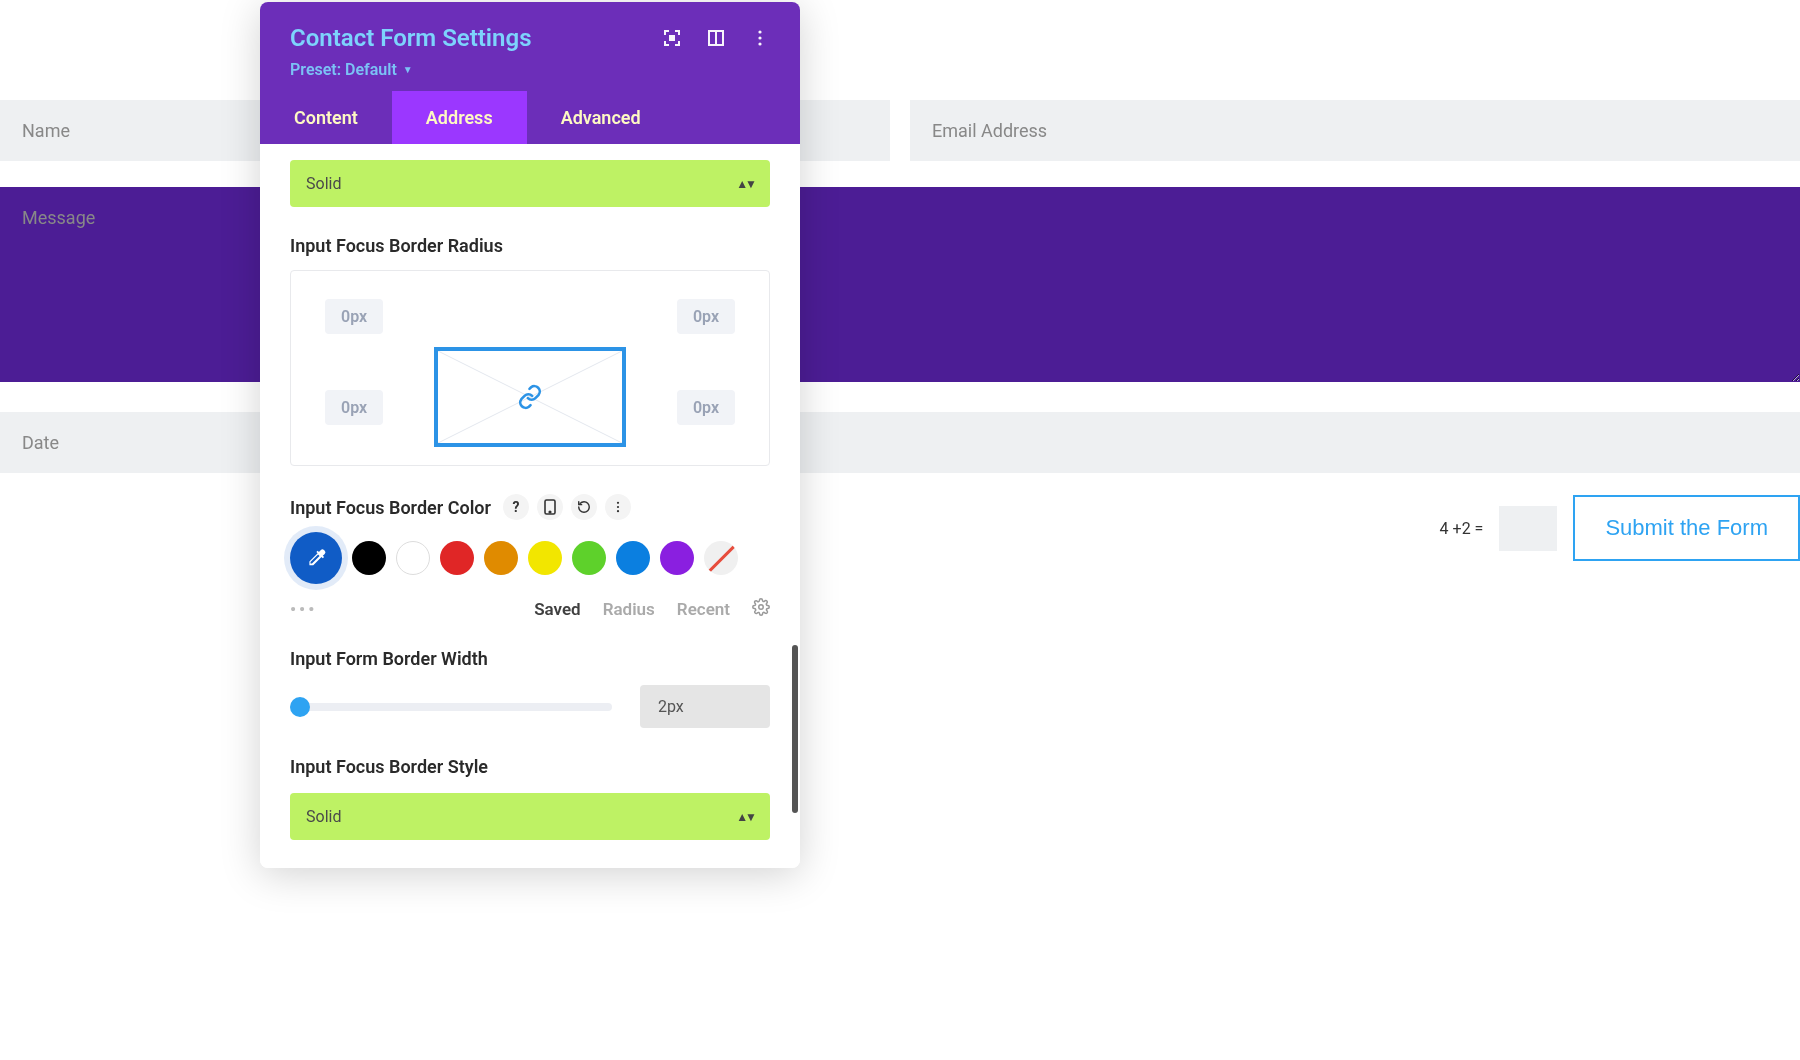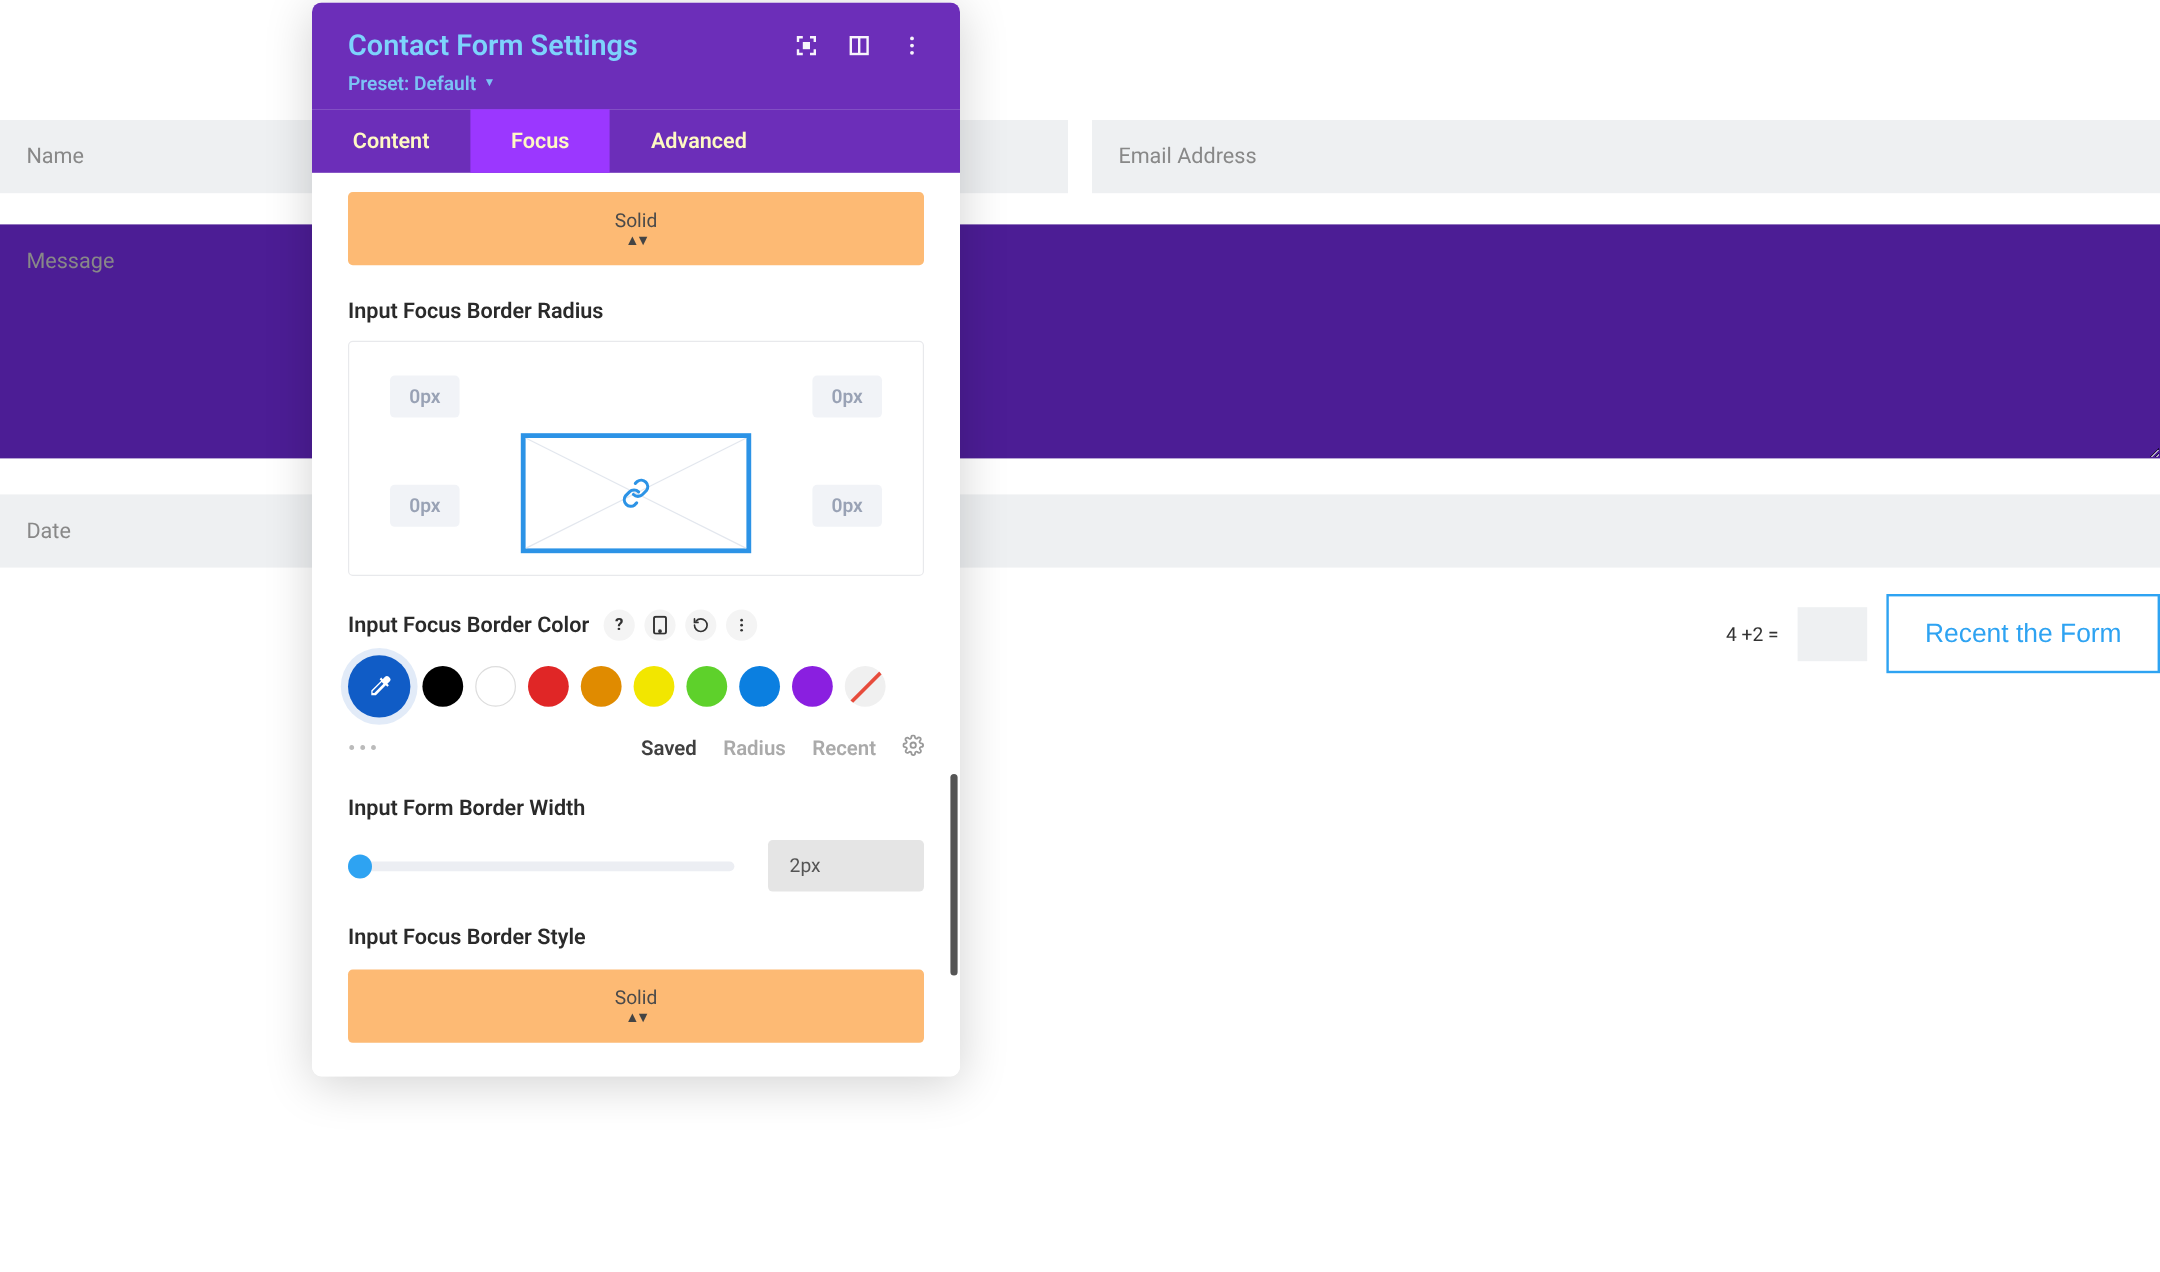--- a/index.html
+++ b/index.html
@@ -31,21 +31,21 @@
 .panel-preset { margin-top: 8px; font-size: 16px; font-weight: 600; opacity: 0.9; cursor: pointer; display: inline-flex; align-items: center; gap: 6px; }
 .panel-preset .caret { font-size: 10px; }
 
 .tabs { display: flex; background: #6c2eb9; }
 .tab { padding: 16px 34px; font-size: 18px; font-weight: 600; color: #fef9c3; cursor: pointer; }
 .tab.active { background: #9b37ff; }
 
 .body { background: #fff; padding: 0 30px 24px; position: relative; }
 .scroll-thumb { position: absolute; right: 2px; top: 485px; width: 6px; height: 168px; background: #555; border-radius: 3px; }
 
-.select { width: 100%; background: #fdba74; border-radius: 4px; padding: 14px 16px; font-size: 16px; color: #4a4a4a; display: flex; align-items: center; justify-content: space-between; cursor: pointer; margin-top: 16px; flex-direction: column; }
+.select { width: 100%; background: #bef264; border-radius: 4px; padding: 14px 16px; font-size: 16px; color: #4a4a4a; display: flex; align-items: center; justify-content: space-between; cursor: pointer; margin-top: 16px; }
 .select .chev { font-size: 12px; color: #444; letter-spacing: -3px; }
 
 .sec-label { font-size: 18px; font-weight: 600; color: #2a2a2a; margin-top: 28px; display: flex; align-items: center; gap: 12px; }
 
 .radius-box { border: 1px solid #e8e9ec; border-radius: 4px; padding: 28px 34px 40px; margin-top: 14px; position: relative; display: flex; flex-direction: column; align-items: center; gap: 56px; }
 .radius-row { display: flex; width: 100%; justify-content: space-between; }
 .radius-chip { background: #f1f3f7; border-radius: 4px; padding: 8px 16px; font-size: 16px; font-weight: 600; color: #99a2b5; cursor: pointer; }
 .radius-center { position: absolute; top: 76px; left: 50%; transform: translateX(-50%); width: 192px; height: 100px; border: 4px solid #2c93e6; cursor: pointer; background: #fff; }
 .radius-center svg.diag { position: absolute; inset: 0; width: 100%; height: 100%; }
 .radius-center .link-ico { position: absolute; top: 50%; left: 50%; transform: translate(-50%,-50%); }
@@ -81,21 +81,21 @@
   <div class="bg-row">
     <input class="bg-input" placeholder="Name" style="">
     <input class="bg-input" placeholder="Email Address" style="">
   </div>
   <textarea class="bg-textarea" placeholder="Message" style=""></textarea>
   <div style="height:26px"></div>
   <input class="bg-date bg-input" placeholder="Date" style="">
   <div class="bg-submit-row">
     <span class="bg-captcha-label">4 +2 =</span>
     <input class="bg-captcha-input" style="">
-    <button class="bg-submit">Recent the Form</button>
+    <button class="bg-submit">Submit the Form</button>
   </div>
 </div>
 
 <div class="fade-top"></div>
 
 <div class="panel">
   <div class="panel-hdr">
     <div class="panel-title-row">
       <div class="panel-title">Contact Form Settings</div>
       <div class="panel-icons">
@@ -121,21 +121,21 @@
       </div>
     </div>
     <div class="panel-preset">
       <span>Preset: Default</span>
       <span class="caret">▼</span>
     </div>
   </div>
 
   <div class="tabs">
     <div class="tab">Content</div>
-    <div class="tab active">Focus</div>
+    <div class="tab active">Address</div>
     <div class="tab">Advanced</div>
   </div>
 
   <div class="body">
     <div class="scroll-thumb"></div>
 
     <div class="select">
       <span>Solid</span>
       <span class="chev">▲▼</span>
     </div>

